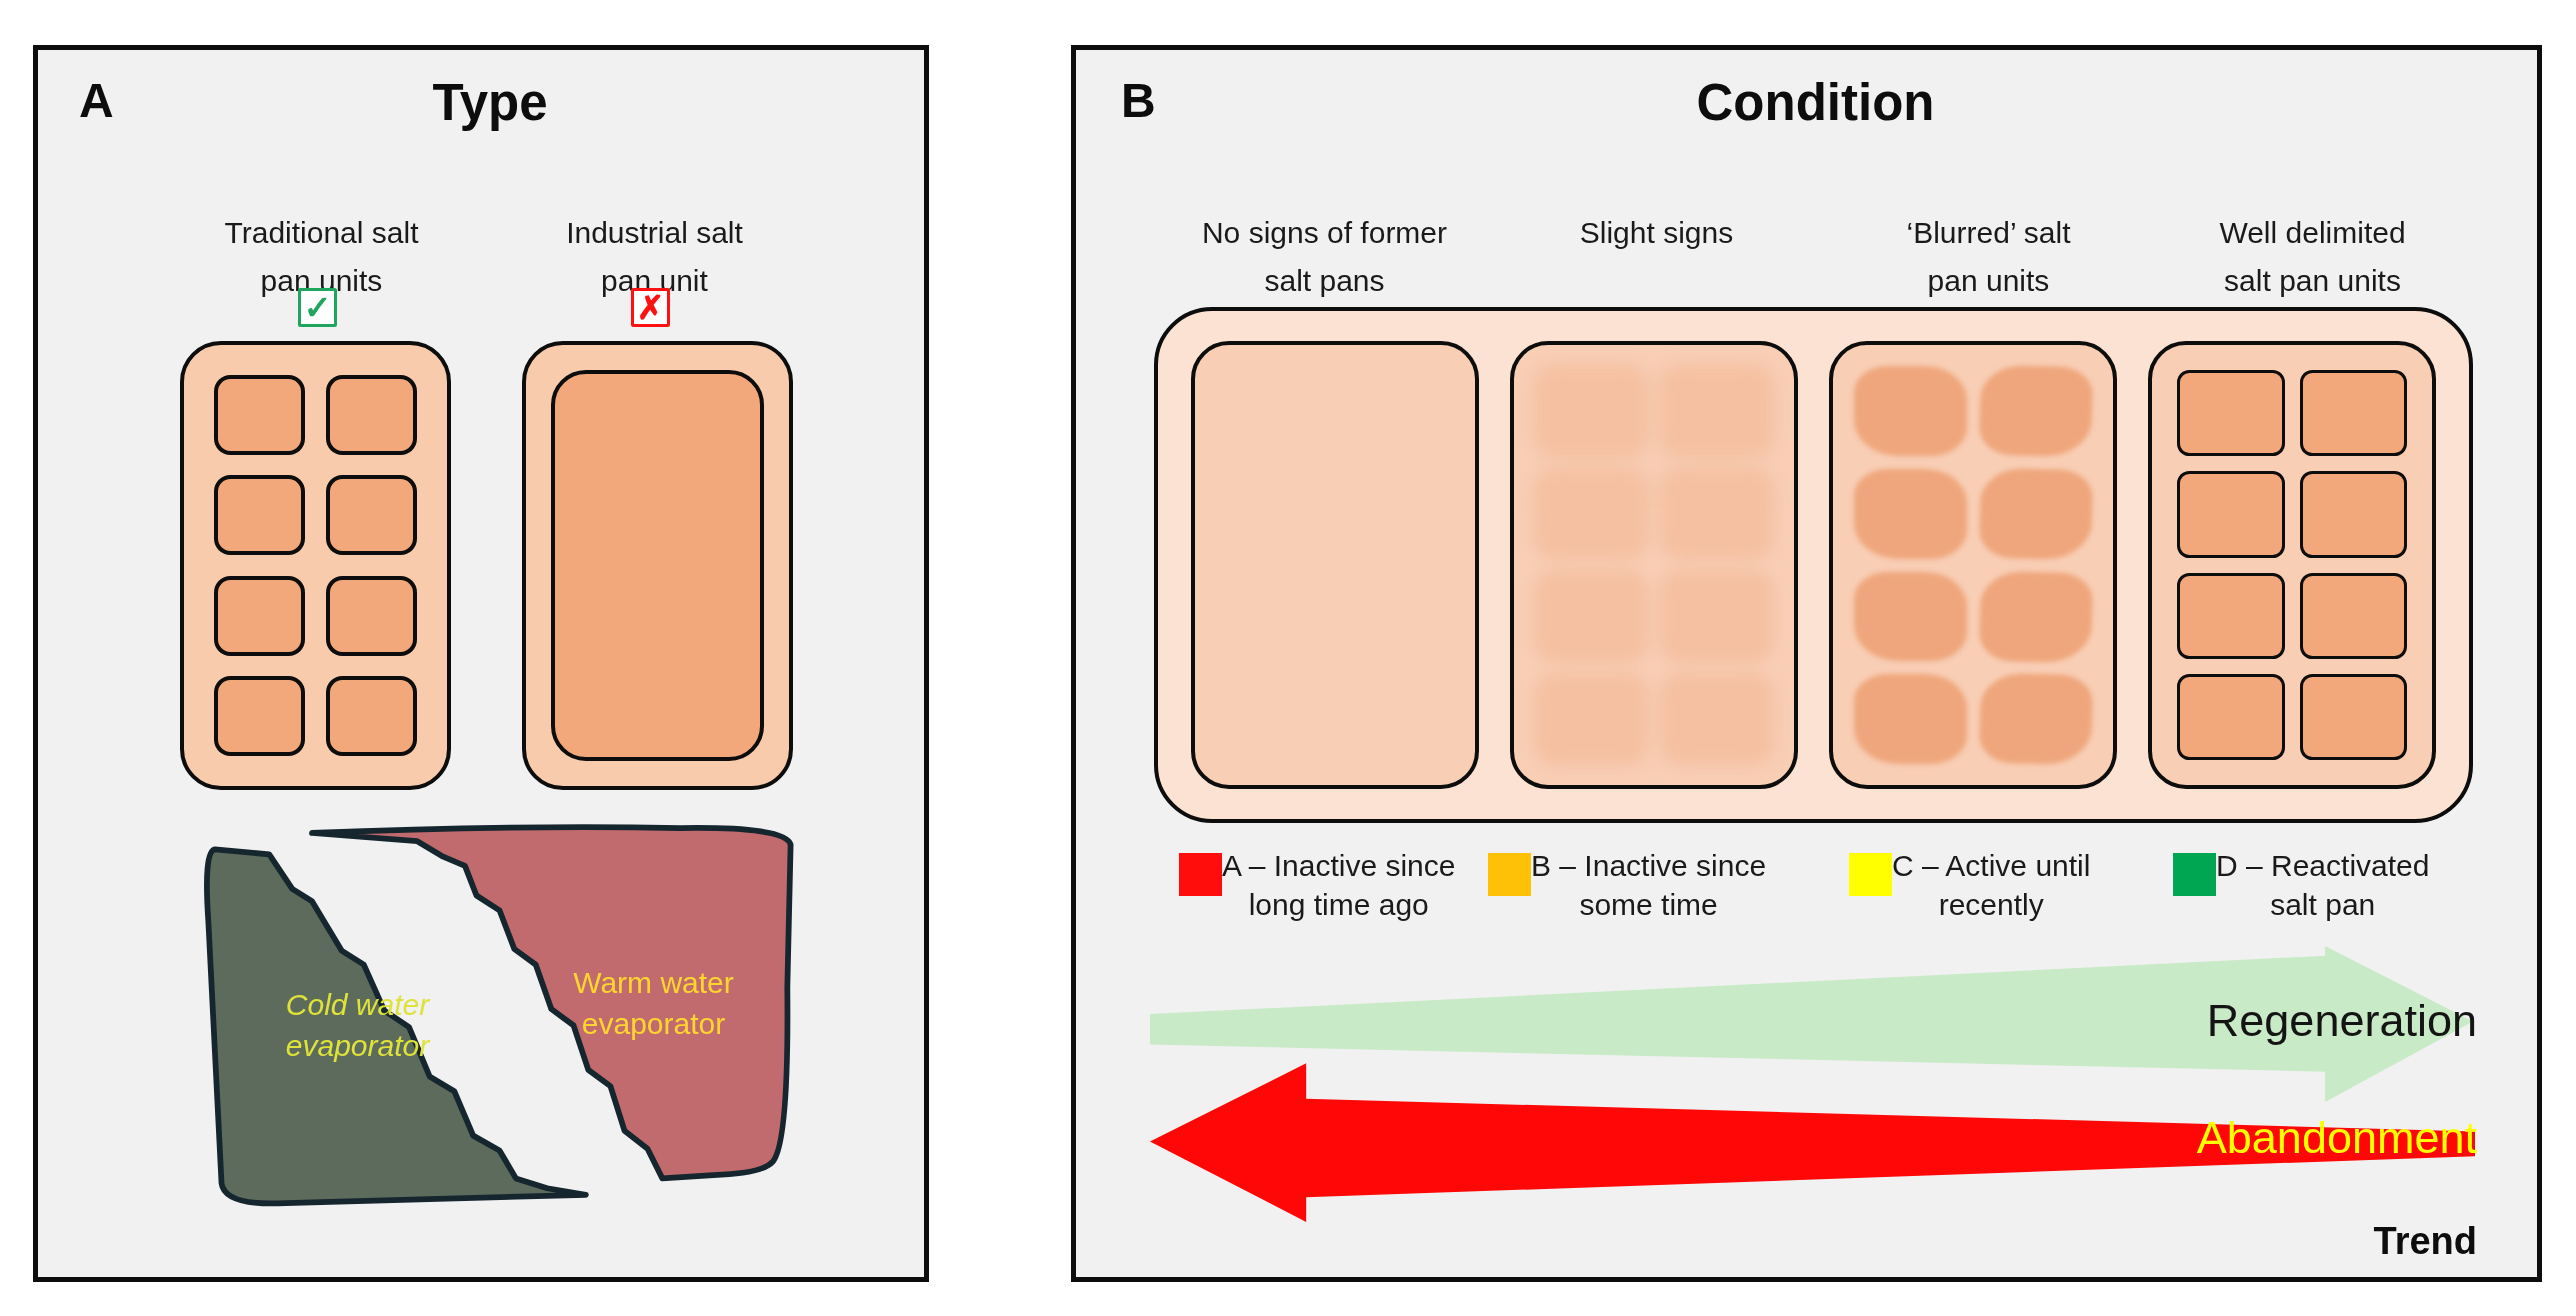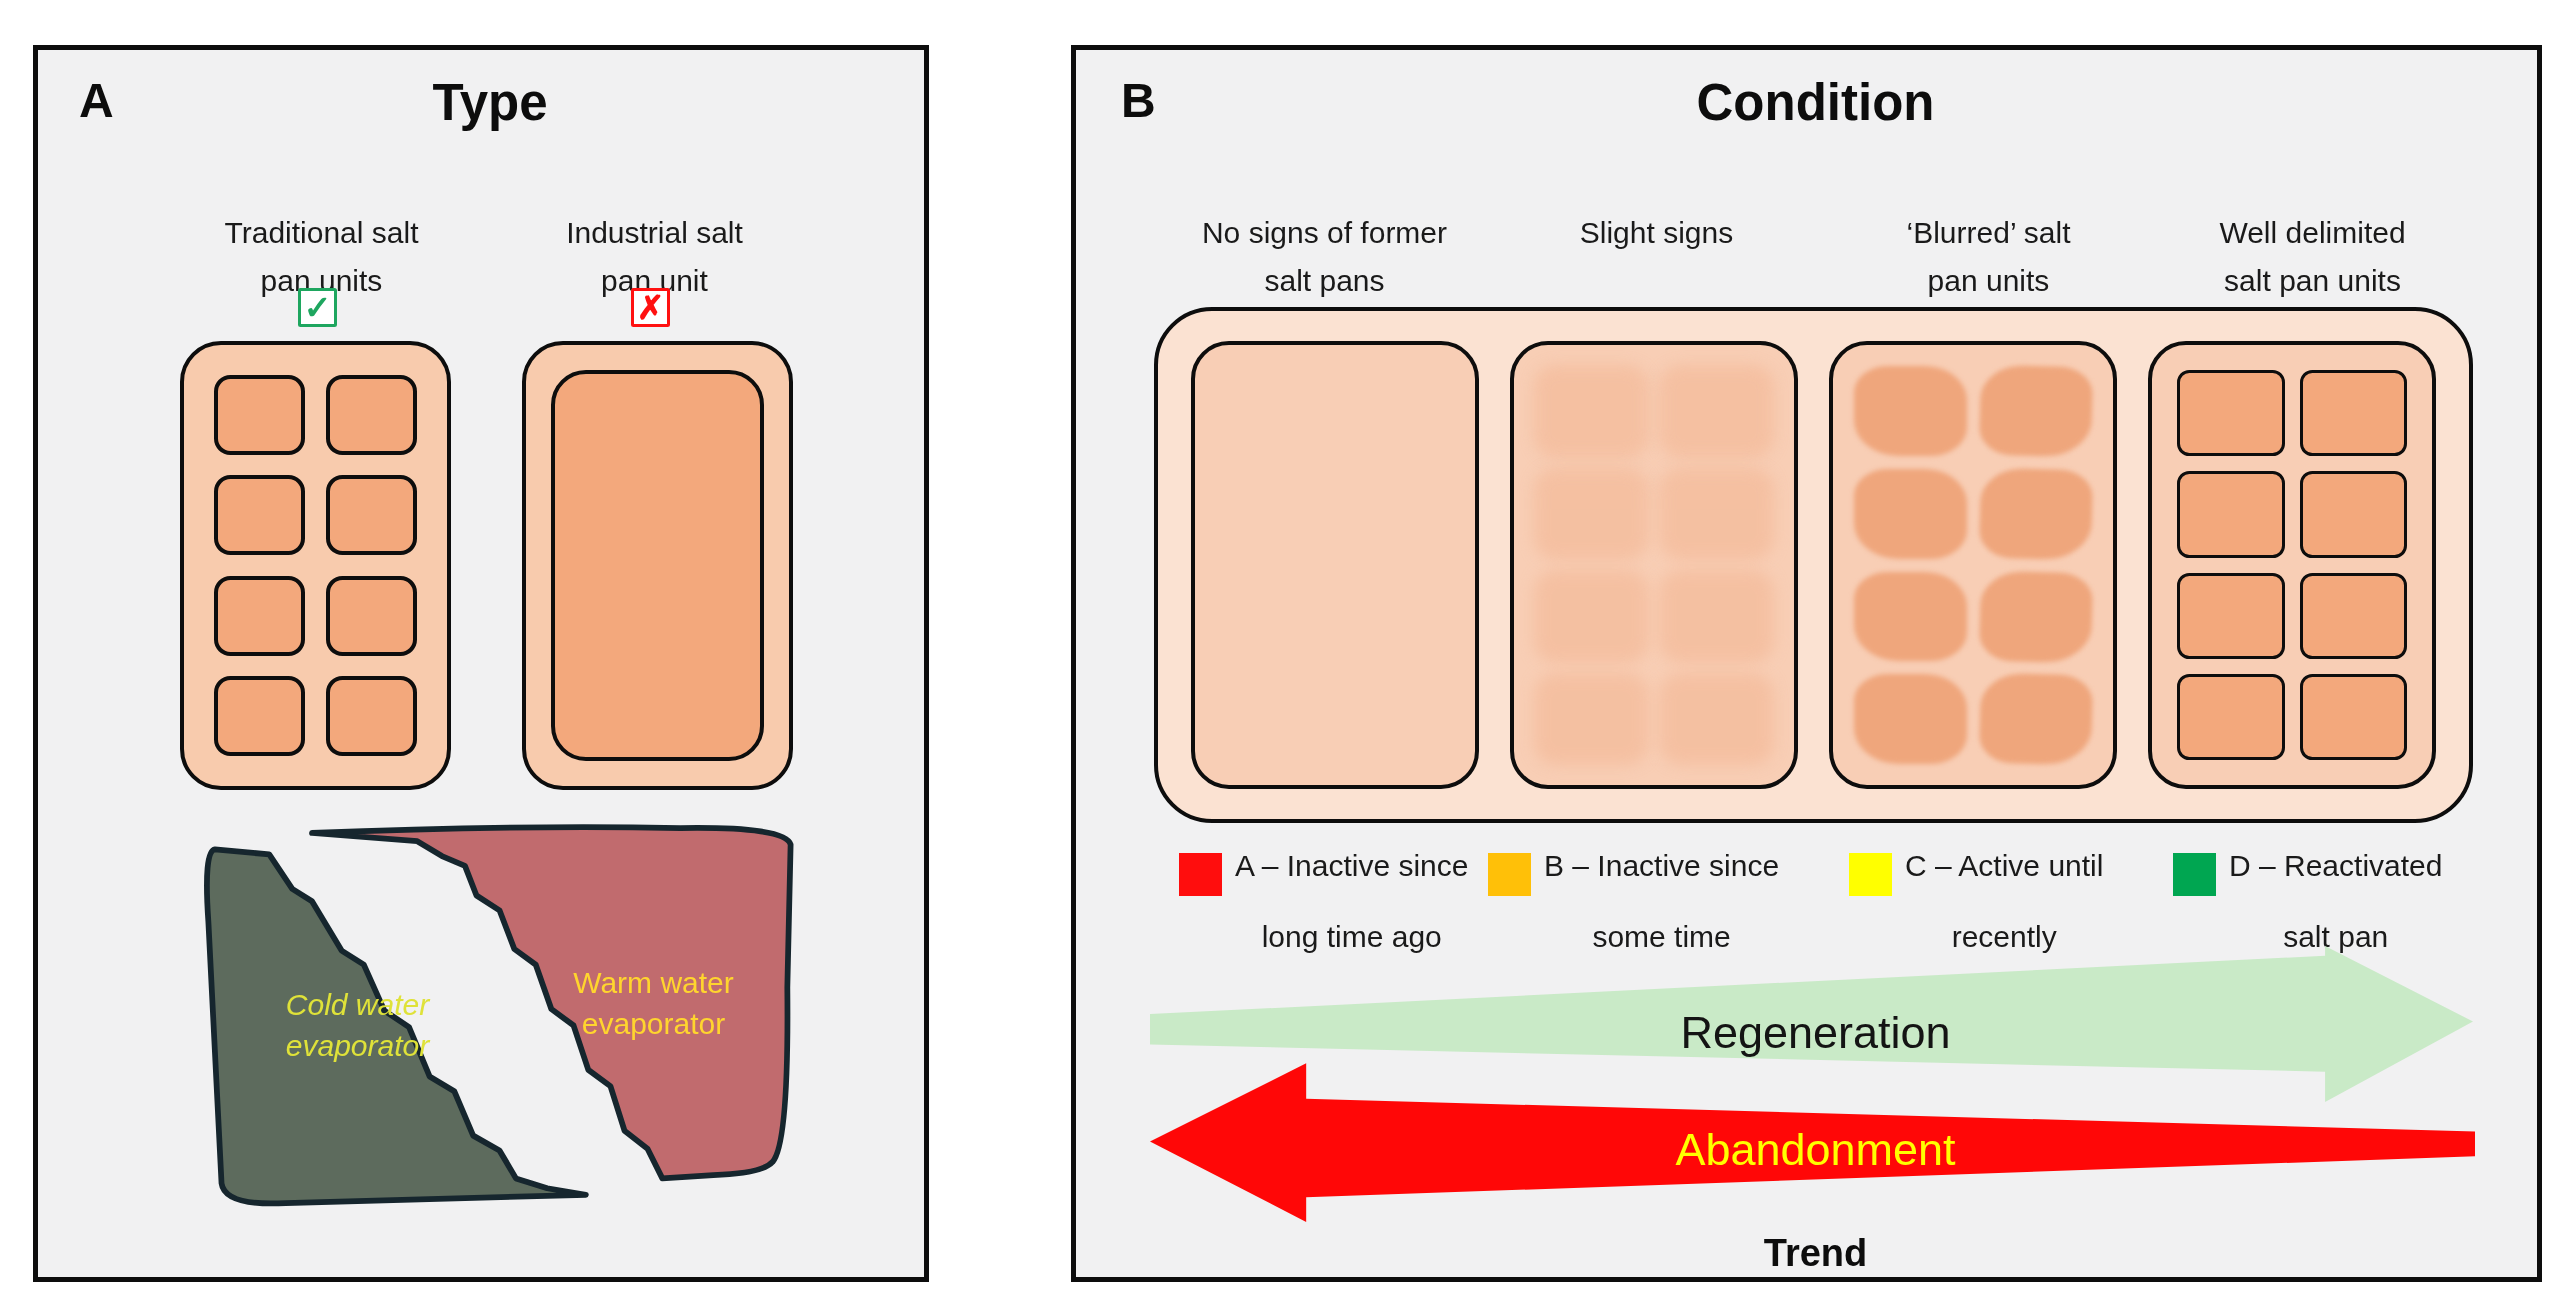--- a/index.html
+++ b/index.html
@@ -42,28 +42,28 @@
   #cell-slight .cond-grid{padding:20px;gap:10px;}
   #cell-slight .blob{background:#f3b795;opacity:.6;filter:blur(7.4px);border-radius:21.4px;}
   #cell-blurred .cond-grid{padding:21.4px;gap:13px;}
   #cell-blurred .blob{background:#efa67c;filter:blur(2.5px);border-radius:30% 38% 32% 40%;}
   #cell-blurred .blob:nth-child(even){border-radius:38% 30% 42% 30%;transform:rotate(1.5deg);}
   #cell-well .cond-grid{padding:25px;gap:15px;}
   #cell-well .sq{background:#f3a87c;border:3.3px solid #0d0d0d;border-radius:12.3px;}
   
   .legend-item{position:absolute;top:796px;display:flex;align-items:flex-start;}
   .legend-swatch{width:43px;height:43px;margin-top:6.6px;}
-  .legend-text{margin-left:13px;display:flex;flex-direction:column;align-items:center;
-    font-size:30px;line-height:39px;color:#1a1a1a;gap:32px;}
+  .legend-text{display:flex;flex-direction:column;align-items:center;
+    font-size:30px;line-height:39px;color:#1a1a1a;}
   .legend-text div{white-space:nowrap;}
   
   .arrow-svg{position:absolute;}
   #regen-svg{left:74px;top:894px;}
   #aband-svg{left:74px;top:1009px;}
-  .arrow-text{position:absolute;left:78px;width:1323px;text-align:center;margin-top:12px;}
+  .arrow-text{position:absolute;left:78px;width:1323px;text-align:right;}
   #regen-text{top:945px;font-size:45px;color:#141414;}
   #aband-text{top:1062px;font-size:45px;color:#ffff00;font-weight:500;}
   #trend-text{top:1170px;font-size:38px;font-weight:700;color:#0d0d0d;}
 </style>
 </head>
 <body>
 
 <div class="panel" id="panel-a">
   <div class="panel-inner">
     <div class="panel-label">A</div>

